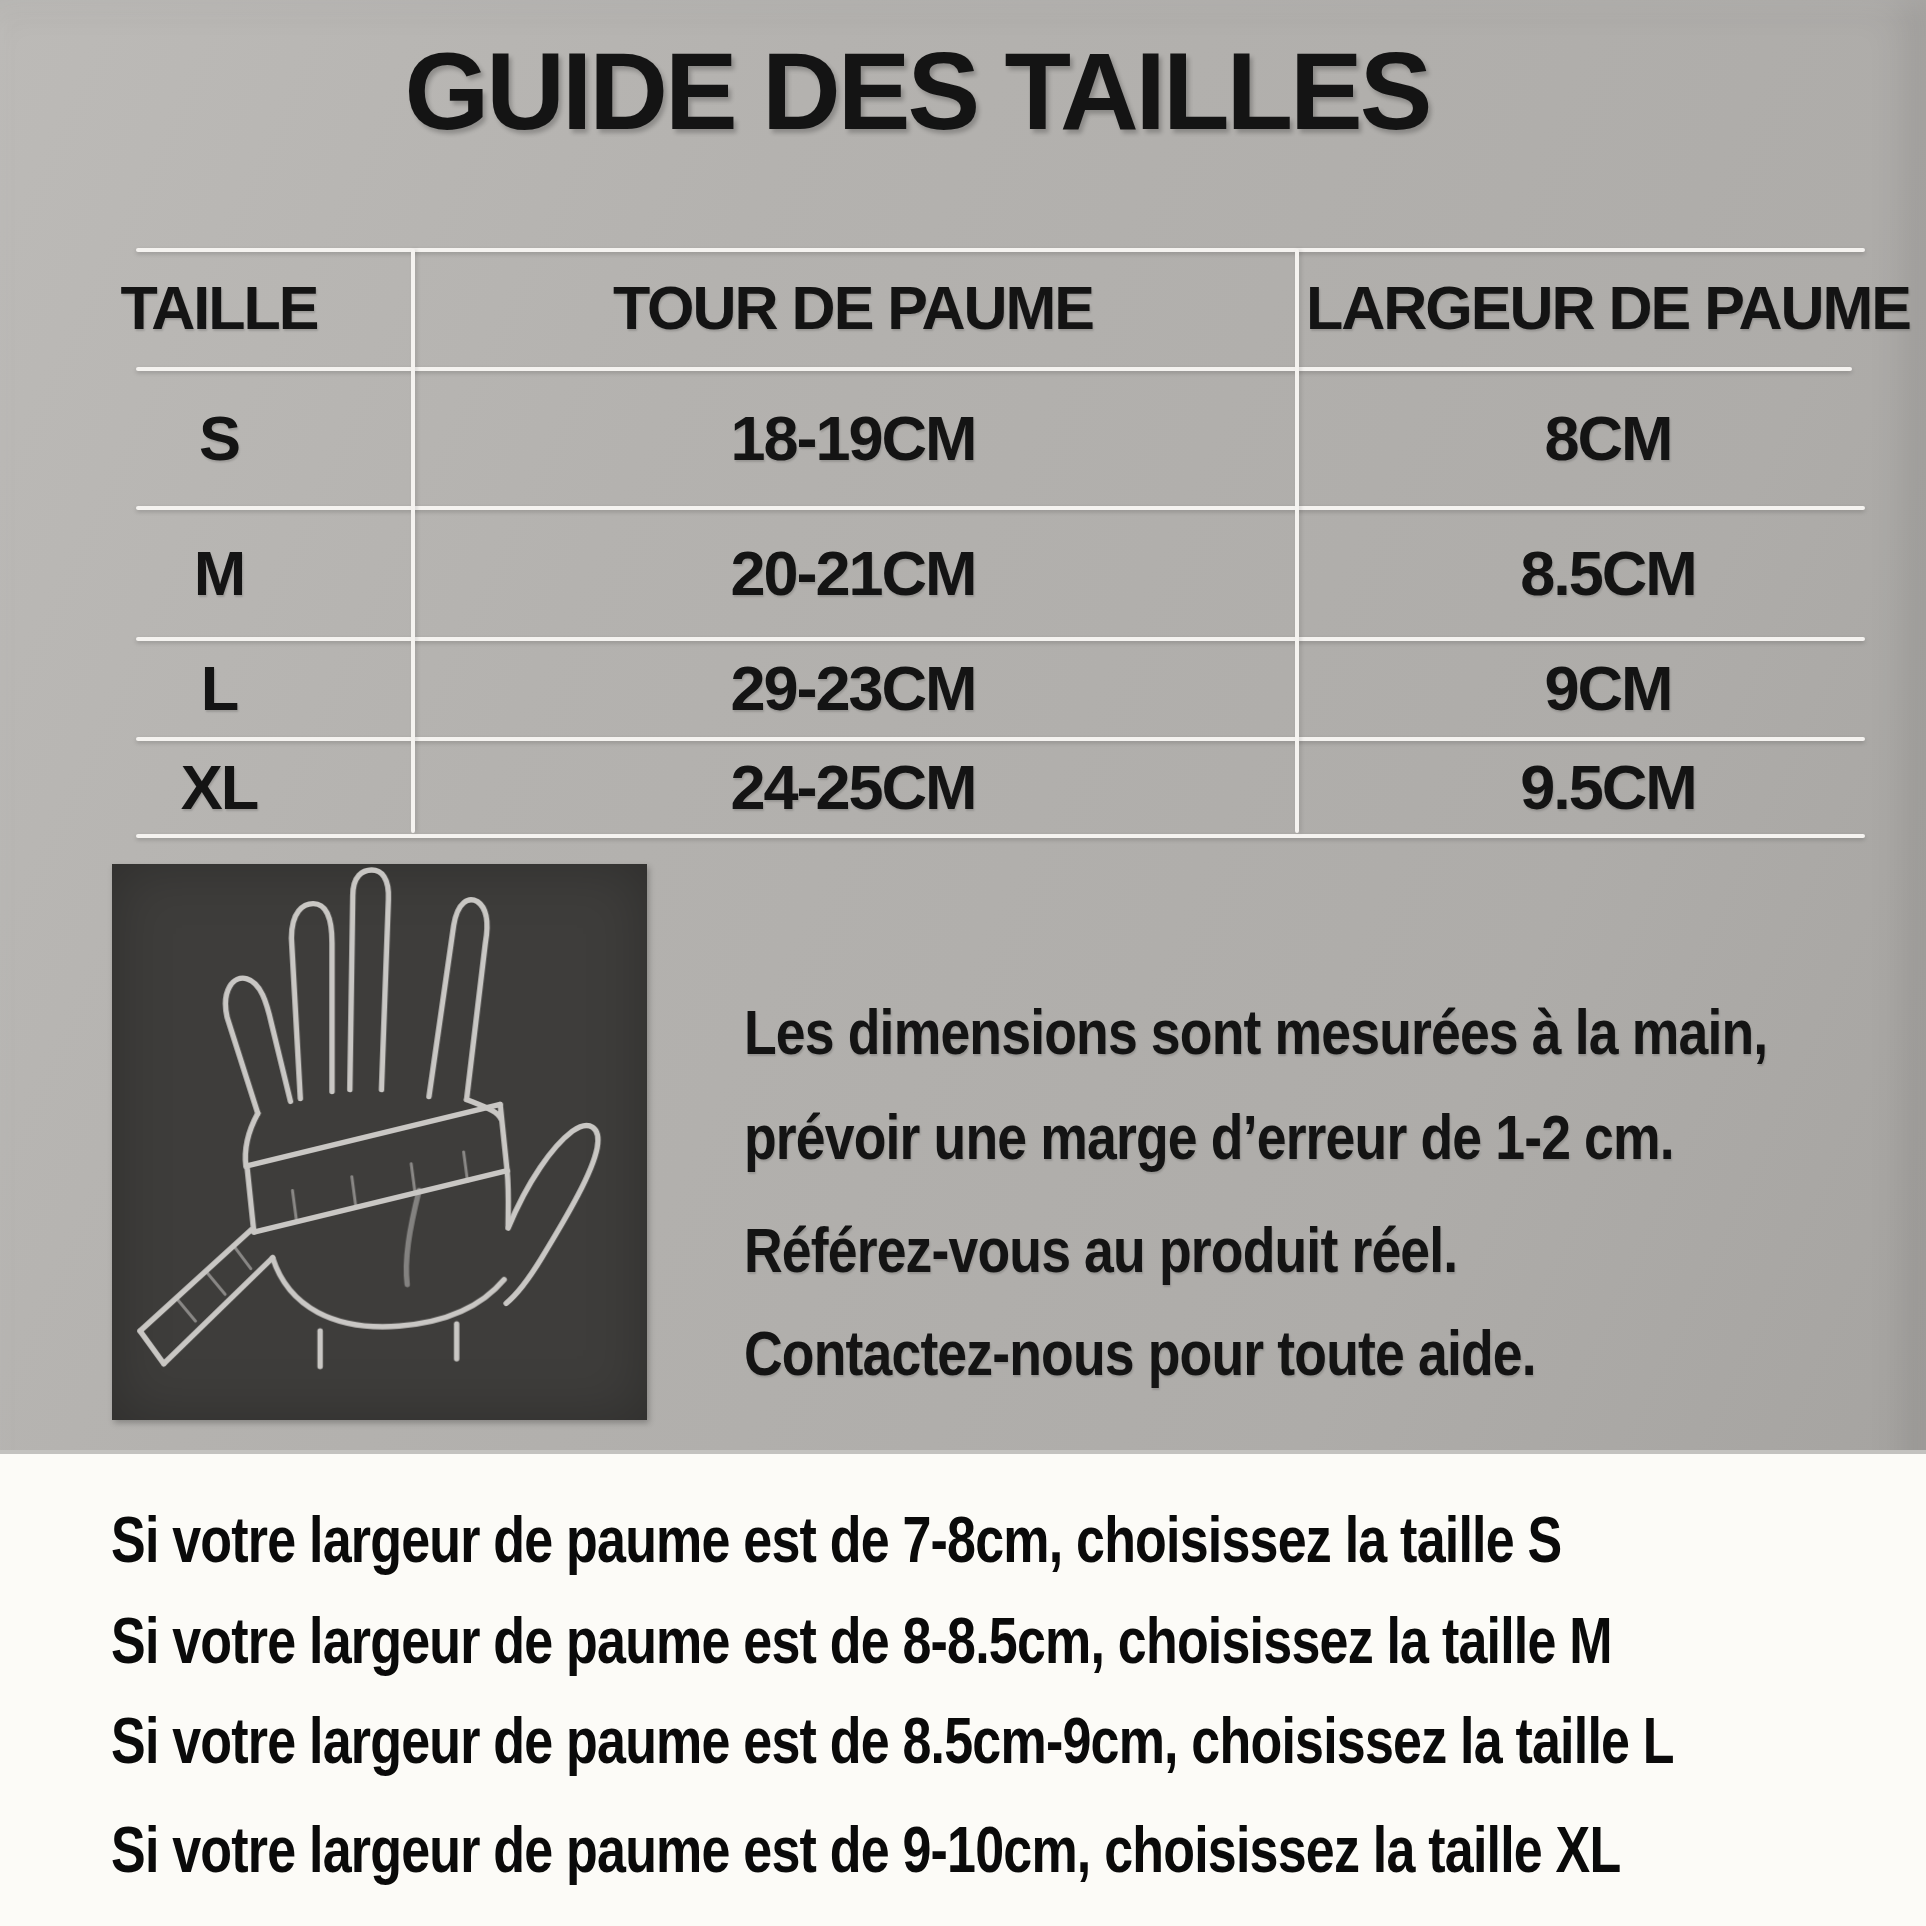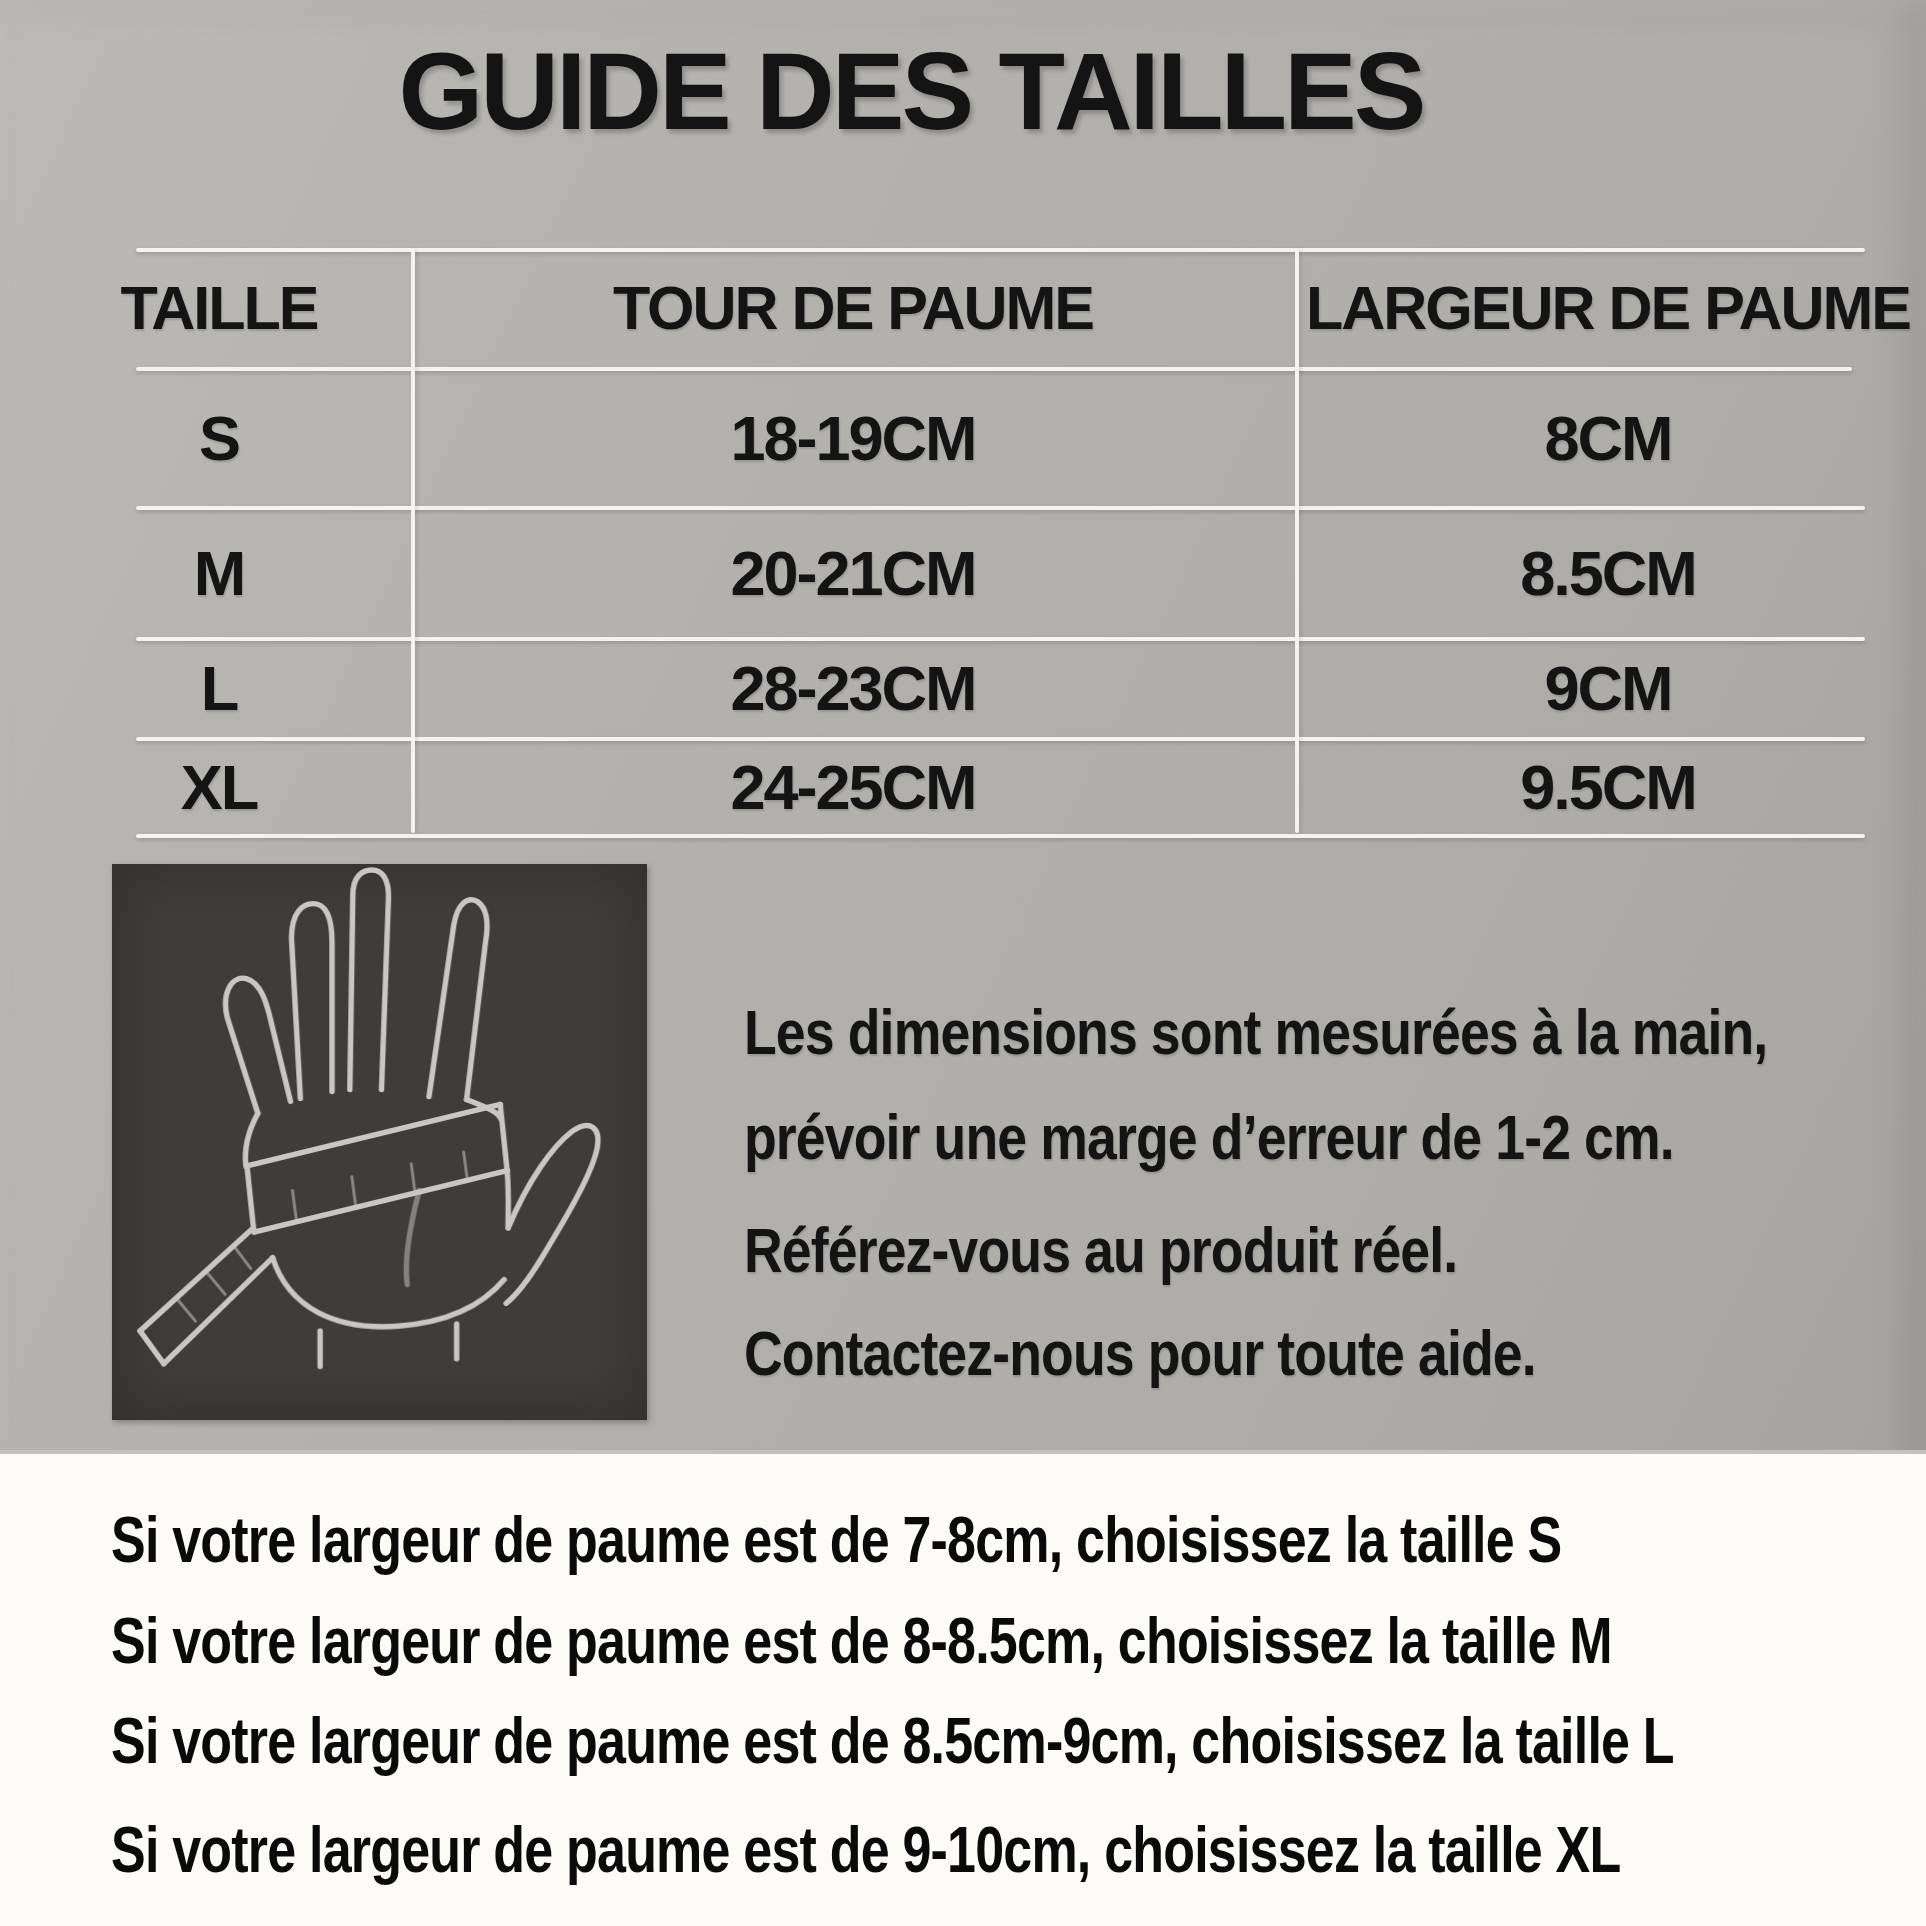--- a/index.html
+++ b/index.html
@@ -4,21 +4,21 @@
 <style>
   html,body{margin:0;padding:0;background:#777;}
   .canvas{
     position:relative;width:1927px;height:1927px;overflow:hidden;
     background:linear-gradient(115deg,#bcbab7 0%,#b4b2af 30%,#aeaca9 70%,#a3a19e 100%);
     box-shadow:inset -20px 0 40px rgba(0,0,0,0.10), inset 0 8px 20px rgba(255,255,255,0.12);
     font-family:"Liberation Sans","DejaVu Sans",sans-serif;
     color:#141414;font-weight:bold;
   }
   .page-title{
-    position:absolute;top:28px;left:6px;width:1810px;text-align:center;
+    position:absolute;top:28px;left:12px;width:1810px;text-align:center;
     font-size:109px;letter-spacing:-3px;
     text-shadow:3px 4px 4px rgba(0,0,0,0.22);
     white-space:nowrap;
   }
   
   .hline{position:absolute;height:4px;background:#f5f3f0;box-shadow:0 2px 4px rgba(0,0,0,0.18);border-radius:2px;}
   .vline{position:absolute;width:4px;background:#f5f3f0;box-shadow:2px 0 4px rgba(0,0,0,0.12);border-radius:2px;}
   .size-table{
     position:absolute;left:136px;top:248px;width:1729px;height:664px;
     display:grid;
@@ -79,21 +79,21 @@
 
     <div class="cell c1">S</div>
     <div class="cell">18-19CM</div>
     <div class="cell c3">8CM</div>
 
     <div class="cell c1">M</div>
     <div class="cell">20-21CM</div>
     <div class="cell c3">8.5CM</div>
 
     <div class="cell c1">L</div>
-    <div class="cell">28-23CM</div>
+    <div class="cell">29-23CM</div>
     <div class="cell c3">9CM</div>
 
     <div class="cell c1">XL</div>
     <div class="cell">24-25CM</div>
     <div class="cell c3">9.5CM</div>
   </div>
 
   <div class="hand-box">
     <svg viewBox="0 0 540 562">
       <g fill="none" stroke="#d6d4d1" stroke-width="5.5" stroke-linecap="round" stroke-linejoin="round" opacity="0.92">

